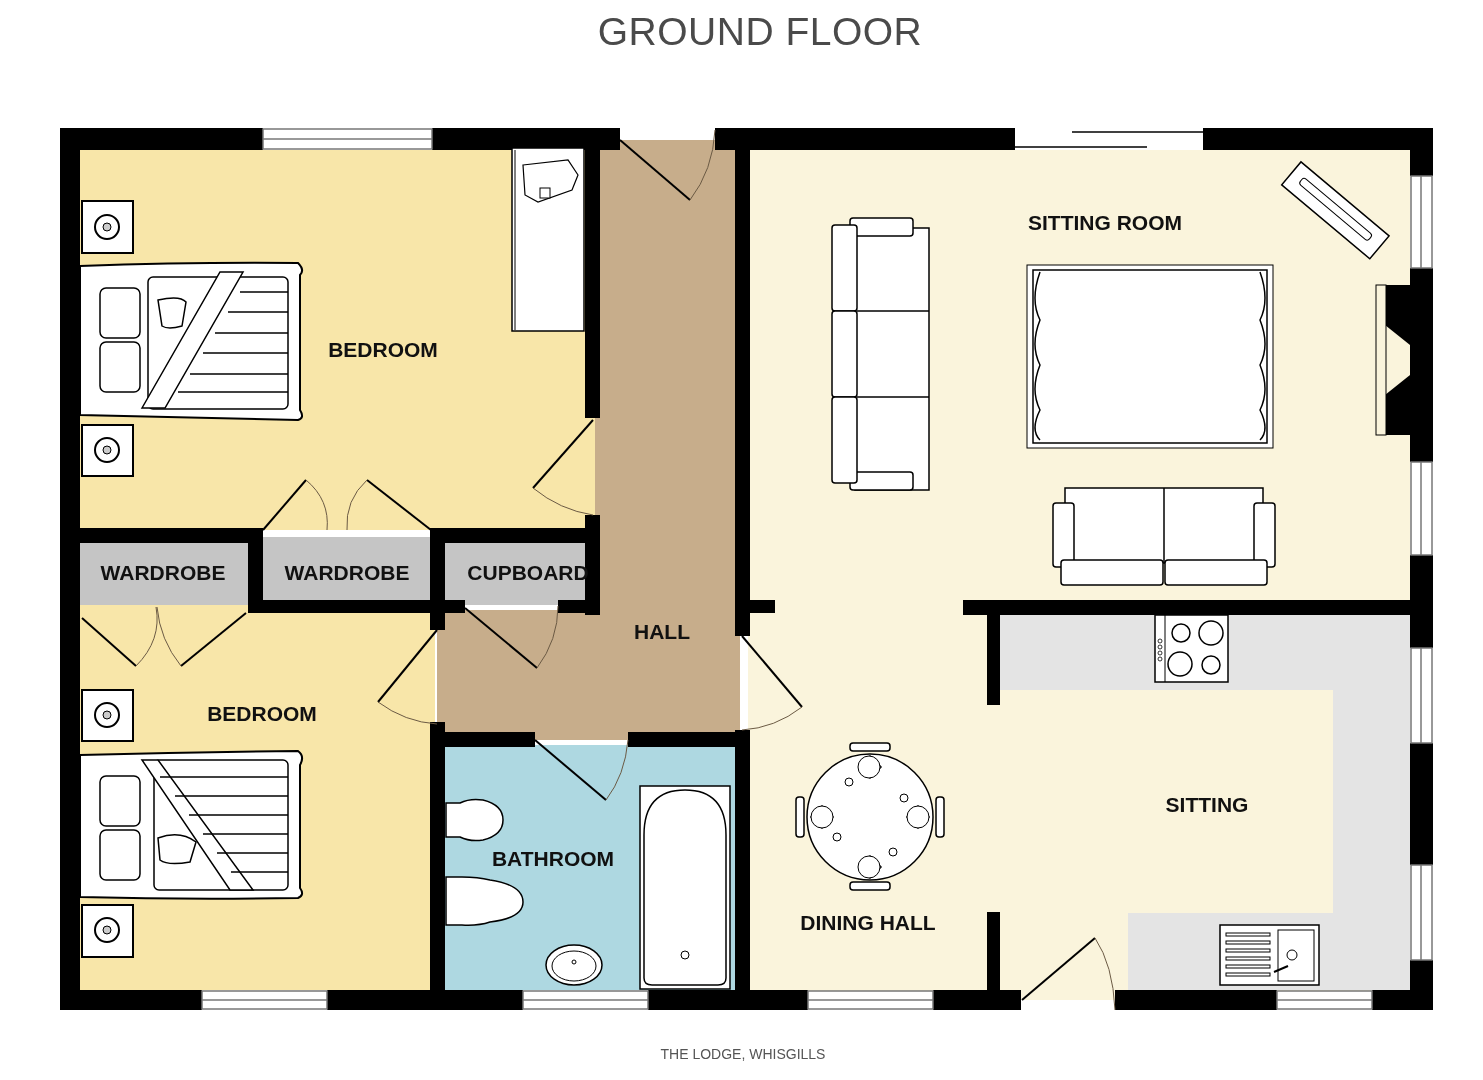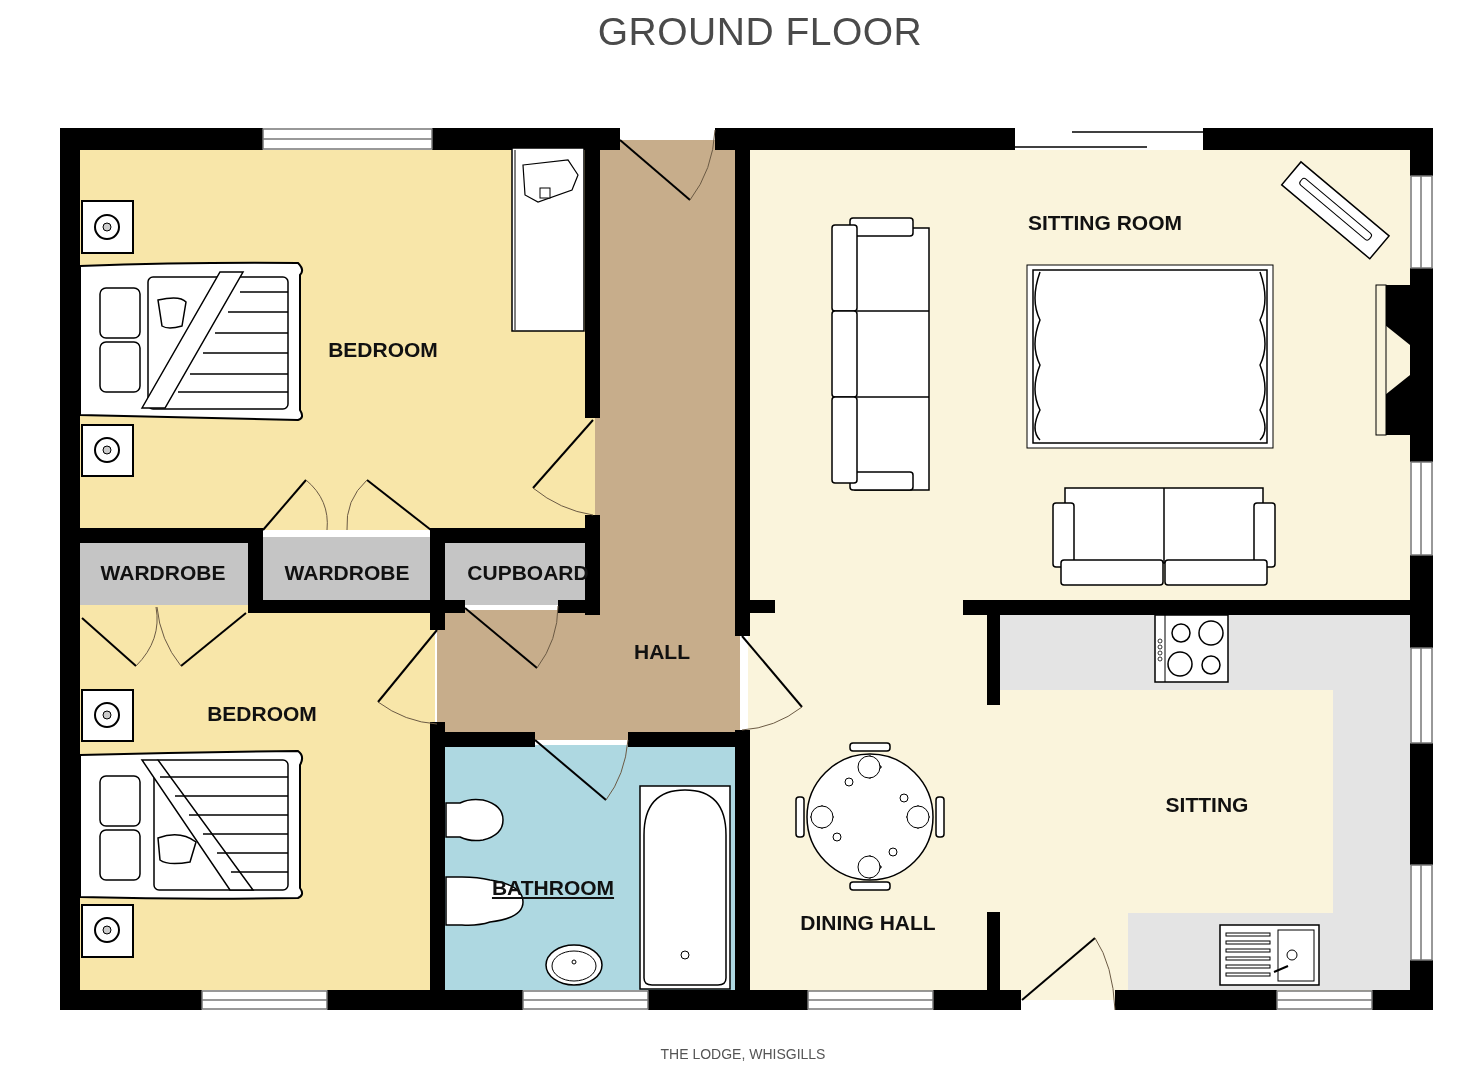--- a/index.html
+++ b/index.html
@@ -326,19 +326,19 @@
       <path d="M1274 972 L1288 966" stroke-width="2"></path>
     </g>
   </g>
 </svg>
 
 <div class="room-label" style="left:383px; top:350px;">BEDROOM</div>
 <div class="room-label" style="left:163px; top:573px;">WARDROBE</div>
 <div class="room-label" style="left:347px; top:573px;">WARDROBE</div>
 <div class="room-label" style="left:515px; top:573px;margin-left:13px;">CUPBOARD</div>
 <div class="room-label" style="left:262px; top:714px;">BEDROOM</div>
-<div class="room-label" style="left:662px; top:652px;">HALL</div>
-<div class="room-label" style="left:553px; top:888px;text-decoration:underline;">BATHROOM</div>
+<div class="room-label" style="left:662px; top:632px;">HALL</div>
+<div class="room-label" style="left:553px; top:859px;">BATHROOM</div>
 <div class="room-label" style="left:1105px; top:223px;">SITTING ROOM</div>
 <div class="room-label" style="left:1207px; top:805px;">SITTING</div>
 <div class="room-label" style="left:868px; top:923px;">DINING HALL</div>
 
 <div class="footer">THE LODGE, WHISGILLS</div>
 
 </body></html>

